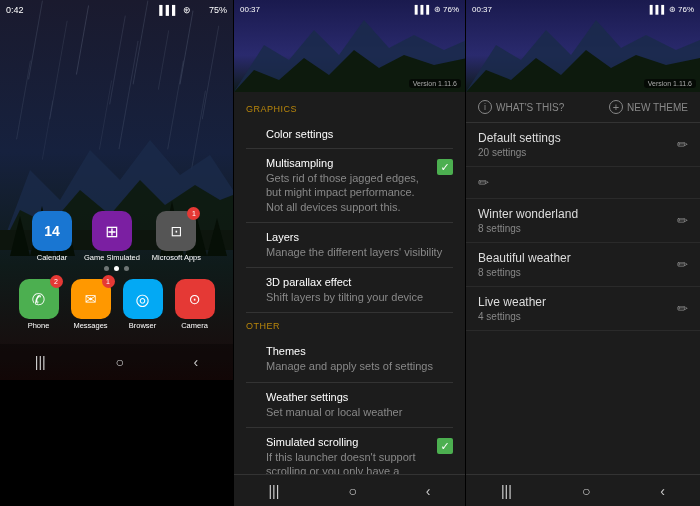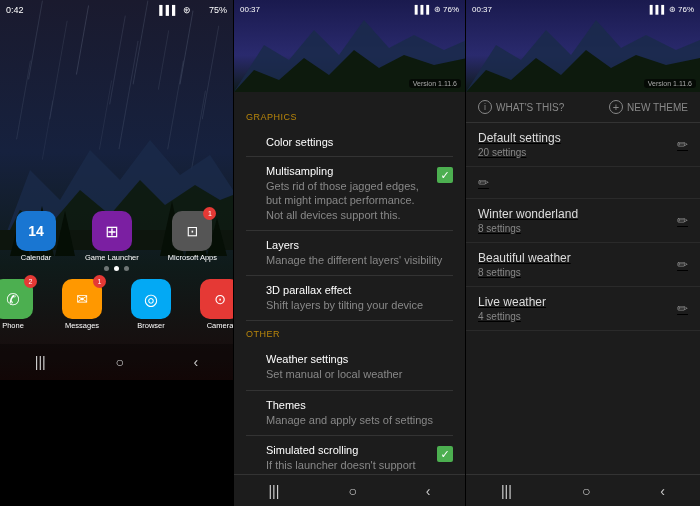--- a/index.html
+++ b/index.html
@@ -51,21 +51,21 @@
       bottom: 50px;
       left: 0; right: 0;
       display: flex;
       flex-direction: column;
       align-items: center;
       gap: 4px;
     }
     .app-row {
       display: flex;
       justify-content: center;
-      gap: 29px;
+      gap: 12px;
     }
     .app-icon {
       width: 40px;
       height: 40px;
       border-radius: 10px;
       display: flex;
       flex-direction: column;
       align-items: center;
       justify-content: center;
       font-size: 8px;
@@ -160,21 +160,21 @@
       padding: 8px 12px;
       overflow-y: auto;
       height: calc(506px - 92px - 32px);
     }
     .section-header {
       font-size: 9px;
       color: #b8860b;
       text-transform: uppercase;
       letter-spacing: 0.5px;
       margin-bottom: 6px;
-      margin-top: 12px;
+      margin-top: 4px;
     }
     .settings-item {
       padding: 8px 0;
       border-bottom: 1px solid #333;
       display: flex;
       align-items: flex-start;
       justify-content: space-between;
     }
     .settings-item-text { flex: 1; margin-left: 20px; }
     .settings-item-title {
@@ -267,21 +267,20 @@
     .themes-list {
       overflow-y: auto;
       height: calc(506px - 92px - 32px - 42px);
     }
     .theme-item {
       display: flex;
       align-items: center;
       padding: 8px 12px;
       border-bottom: 1px solid #2a2a2a;
       justify-content: space-between;
-      text-decoration: underline;
     }
     .theme-info { flex: 1; }
     .theme-name {
       font-size: 12px;
       color: #ddd;
       font-weight: 500;
     }
     .theme-count {
       font-size: 10px;
       color: #888;
@@ -364,21 +363,21 @@
       <div style="display:flex;flex-direction:column;align-items:center;">
         <div class="app-icon" style="background:#1976D2;">
           <span style="font-size:14px;font-weight:bold;color:#fff;">14</span>
         </div>
         <span class="app-label">Calendar</span>
       </div>
       <div style="display:flex;flex-direction:column;align-items:center;">
         <div class="app-icon" style="background:#7B1FA2;">
           <span style="font-size:16px;color:#fff;">⊞</span>
         </div>
-        <span class="app-label">Game Launcher</span>
+        <span class="app-label">Game Simulated</span>
       </div>
       <div style="display:flex;flex-direction:column;align-items:center;">
         <div class="app-icon" style="background:#555;position:relative;">
           <span style="font-size:14px;color:#fff;">⊡</span>
           <div class="badge">1</div>
         </div>
         <span class="app-label">Microsoft Apps</span>
       </div>
     </div>
 
@@ -482,29 +481,29 @@
           <div class="settings-item-desc">Shift layers by tilting your device</div>
         </div>
       </div>
     </div>
 
     <div>
       <div class="section-header" style="margin-top:8px;">Other</div>
 
       <div class="settings-item">
         <div class="settings-item-text">
+          <div class="settings-item-title">Themes</div>
+          <div class="settings-item-desc">Manage and apply sets of settings</div>
+        </div>
+      </div>
+
+      <div class="settings-item">
+        <div class="settings-item-text">
           <div class="settings-item-title">Weather settings</div>
           <div class="settings-item-desc">Set manual or local weather</div>
-        </div>
-      </div>
-
-      <div class="settings-item">
-        <div class="settings-item-text">
-          <div class="settings-item-title">Themes</div>
-          <div class="settings-item-desc">Manage and apply sets of settings</div>
         </div>
       </div>
 
       <div class="settings-item">
         <div class="settings-item-text">
           <div class="settings-item-title">Simulated scrolling</div>
           <div class="settings-item-desc">If this launcher doesn't support scrolling or you only have a single home screen.</div>
         </div>
         <div class="checkbox">
           <span class="checkbox-check">✓</span>

